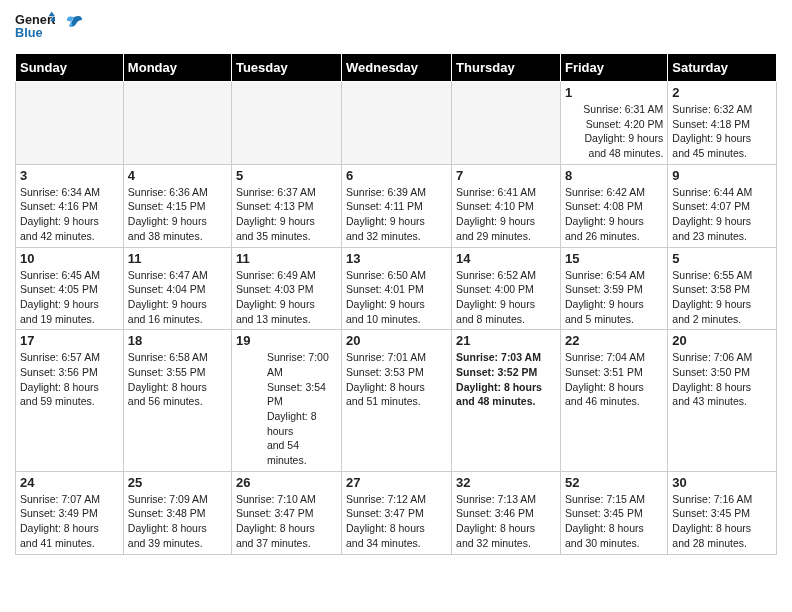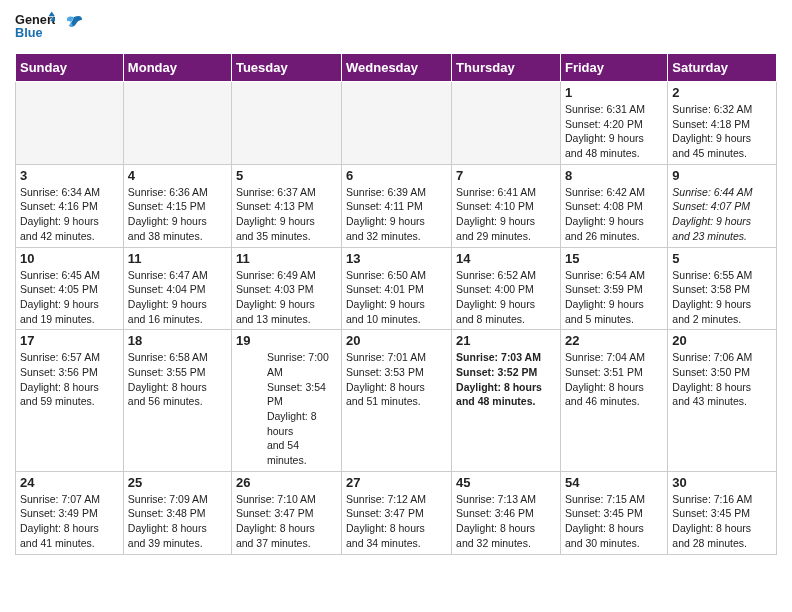--- a/index.html
+++ b/index.html
@@ -5,21 +5,21 @@
     * { box-sizing: border-box; margin: 0; padding: 0; }
     body { font-family: Arial, sans-serif; background: #fff; width: 792px; min-height: 612px; }
     .container { width: 792px; padding: 10px 15px; }
     .header { display: flex; justify-content: space-between; align-items: flex-start; margin-bottom: 8px; }
     .logo { display: flex; align-items: center; }
     .logo-icon { width: 40px; height: 35px; margin-right: 5px; }
     .title-section { text-align: right; }
     .month-title { font-size: 36px; font-weight: bold; color: #1a1a1a; }
     .location { font-size: 16px; color: #444; }
     .calendar { width: 100%; border-collapse: collapse; }
-    .calendar th { background: #701a75; color: #fff; font-size: 13px; font-weight: bold; padding: 6px 4px; text-align: left; border: 1px solid #fff; }
+    .calendar th { background: #000000; color: #fff; font-size: 13px; font-weight: bold; padding: 6px 4px; text-align: left; border: 1px solid #fff; }
     .calendar td { border: 1px solid #ccc; vertical-align: top; padding: 3px 4px; width: 113px; font-size: 11px; color: #222; background: #fff; min-height: 80px; }
     .calendar td.empty { background: #f5f5f5; }
     .day-num { font-size: 13px; font-weight: bold; display: block; margin-bottom: 2px; }
     .day-info { font-size: 10.5px; line-height: 1.4; color: #222; }
   </style>
 </head>
 <body>
 
 <div class="container">
   <div class="header">
@@ -59,21 +59,21 @@
     </thead>
     <tbody id="calendar-body">
     <tr>
           <td class="empty"></td>
           <td class="empty"></td>
           <td class="empty"></td>
           <td class="empty"></td>
           <td class="empty"></td>
           <td>
             <span class="day-num">1</span>
-            <div class="day-info" style="white-space: pre-line;">Sunrise: 6:31 AM
+            <div class="day-info" style="white-space: pre-line; text-align: right;">Sunrise: 6:31 AM
 Sunset: 4:20 PM
 Daylight: 9 hours
 and 48 minutes.</div>
           </td>
           <td>
             <span class="day-num">2</span>
             <div class="day-info" style="white-space: pre-line;">Sunrise: 6:32 AM
 Sunset: 4:18 PM
 Daylight: 9 hours
 and 45 minutes.</div>
@@ -117,21 +117,21 @@
           </td>
           <td>
             <span class="day-num">8</span>
             <div class="day-info" style="white-space: pre-line;">Sunrise: 6:42 AM
 Sunset: 4:08 PM
 Daylight: 9 hours
 and 26 minutes.</div>
           </td>
           <td>
             <span class="day-num">9</span>
-            <div class="day-info" style="white-space: pre-line; font-style: italic;">Sunrise: 6:44 AM
+            <div class="day-info" style="white-space: pre-line;">Sunrise: 6:44 AM
 Sunset: 4:07 PM
 Daylight: 9 hours
 and 23 minutes.</div>
           </td>
         </tr>
         <tr>
           <td>
             <span class="day-num">10</span>
             <div class="day-info" style="white-space: pre-line;">Sunrise: 6:45 AM
 Sunset: 4:05 PM
@@ -255,28 +255,28 @@
 and 37 minutes.</div>
           </td>
           <td>
             <span class="day-num">27</span>
             <div class="day-info" style="white-space: pre-line;">Sunrise: 7:12 AM
 Sunset: 3:47 PM
 Daylight: 8 hours
 and 34 minutes.</div>
           </td>
           <td>
-            <span class="day-num">45</span>
+            <span class="day-num">32</span>
             <div class="day-info" style="white-space: pre-line;">Sunrise: 7:13 AM
 Sunset: 3:46 PM
 Daylight: 8 hours
 and 32 minutes.</div>
           </td>
           <td>
-            <span class="day-num">54</span>
+            <span class="day-num">52</span>
             <div class="day-info" style="white-space: pre-line;">Sunrise: 7:15 AM
 Sunset: 3:45 PM
 Daylight: 8 hours
 and 30 minutes.</div>
           </td>
           <td>
             <span class="day-num">30</span>
             <div class="day-info" style="white-space: pre-line;">Sunrise: 7:16 AM
 Sunset: 3:45 PM
 Daylight: 8 hours

